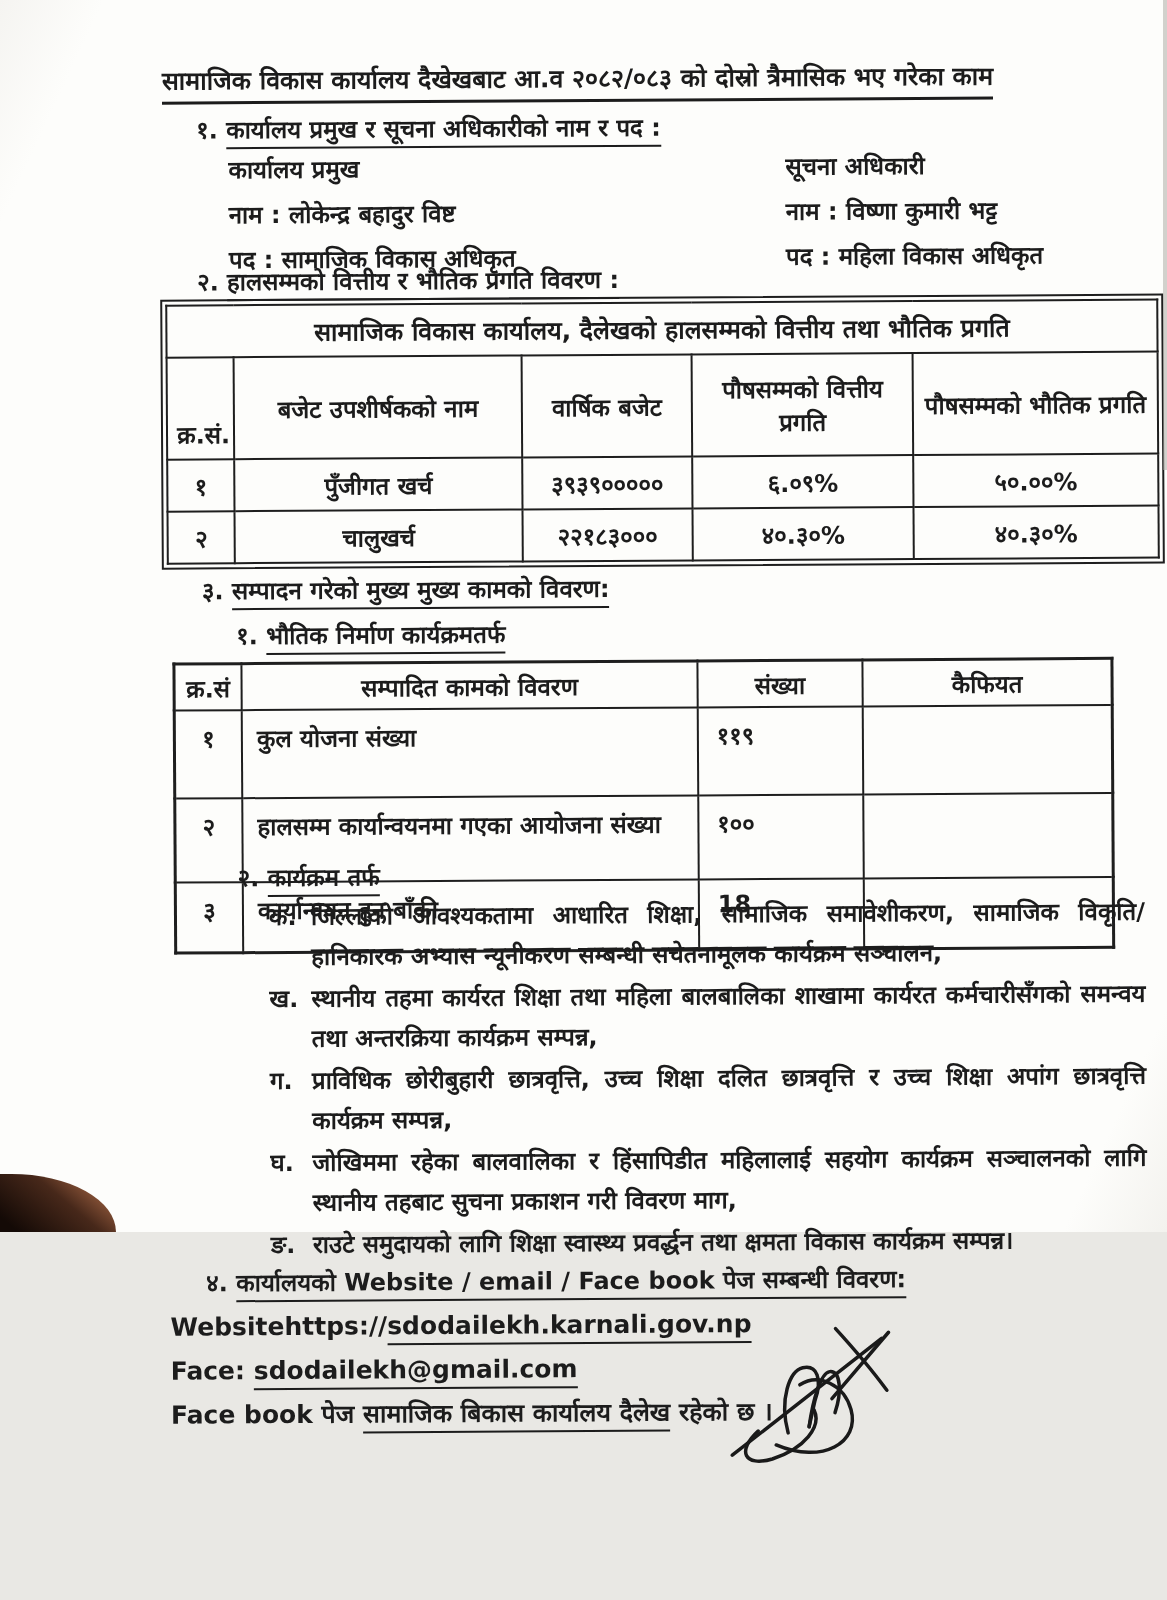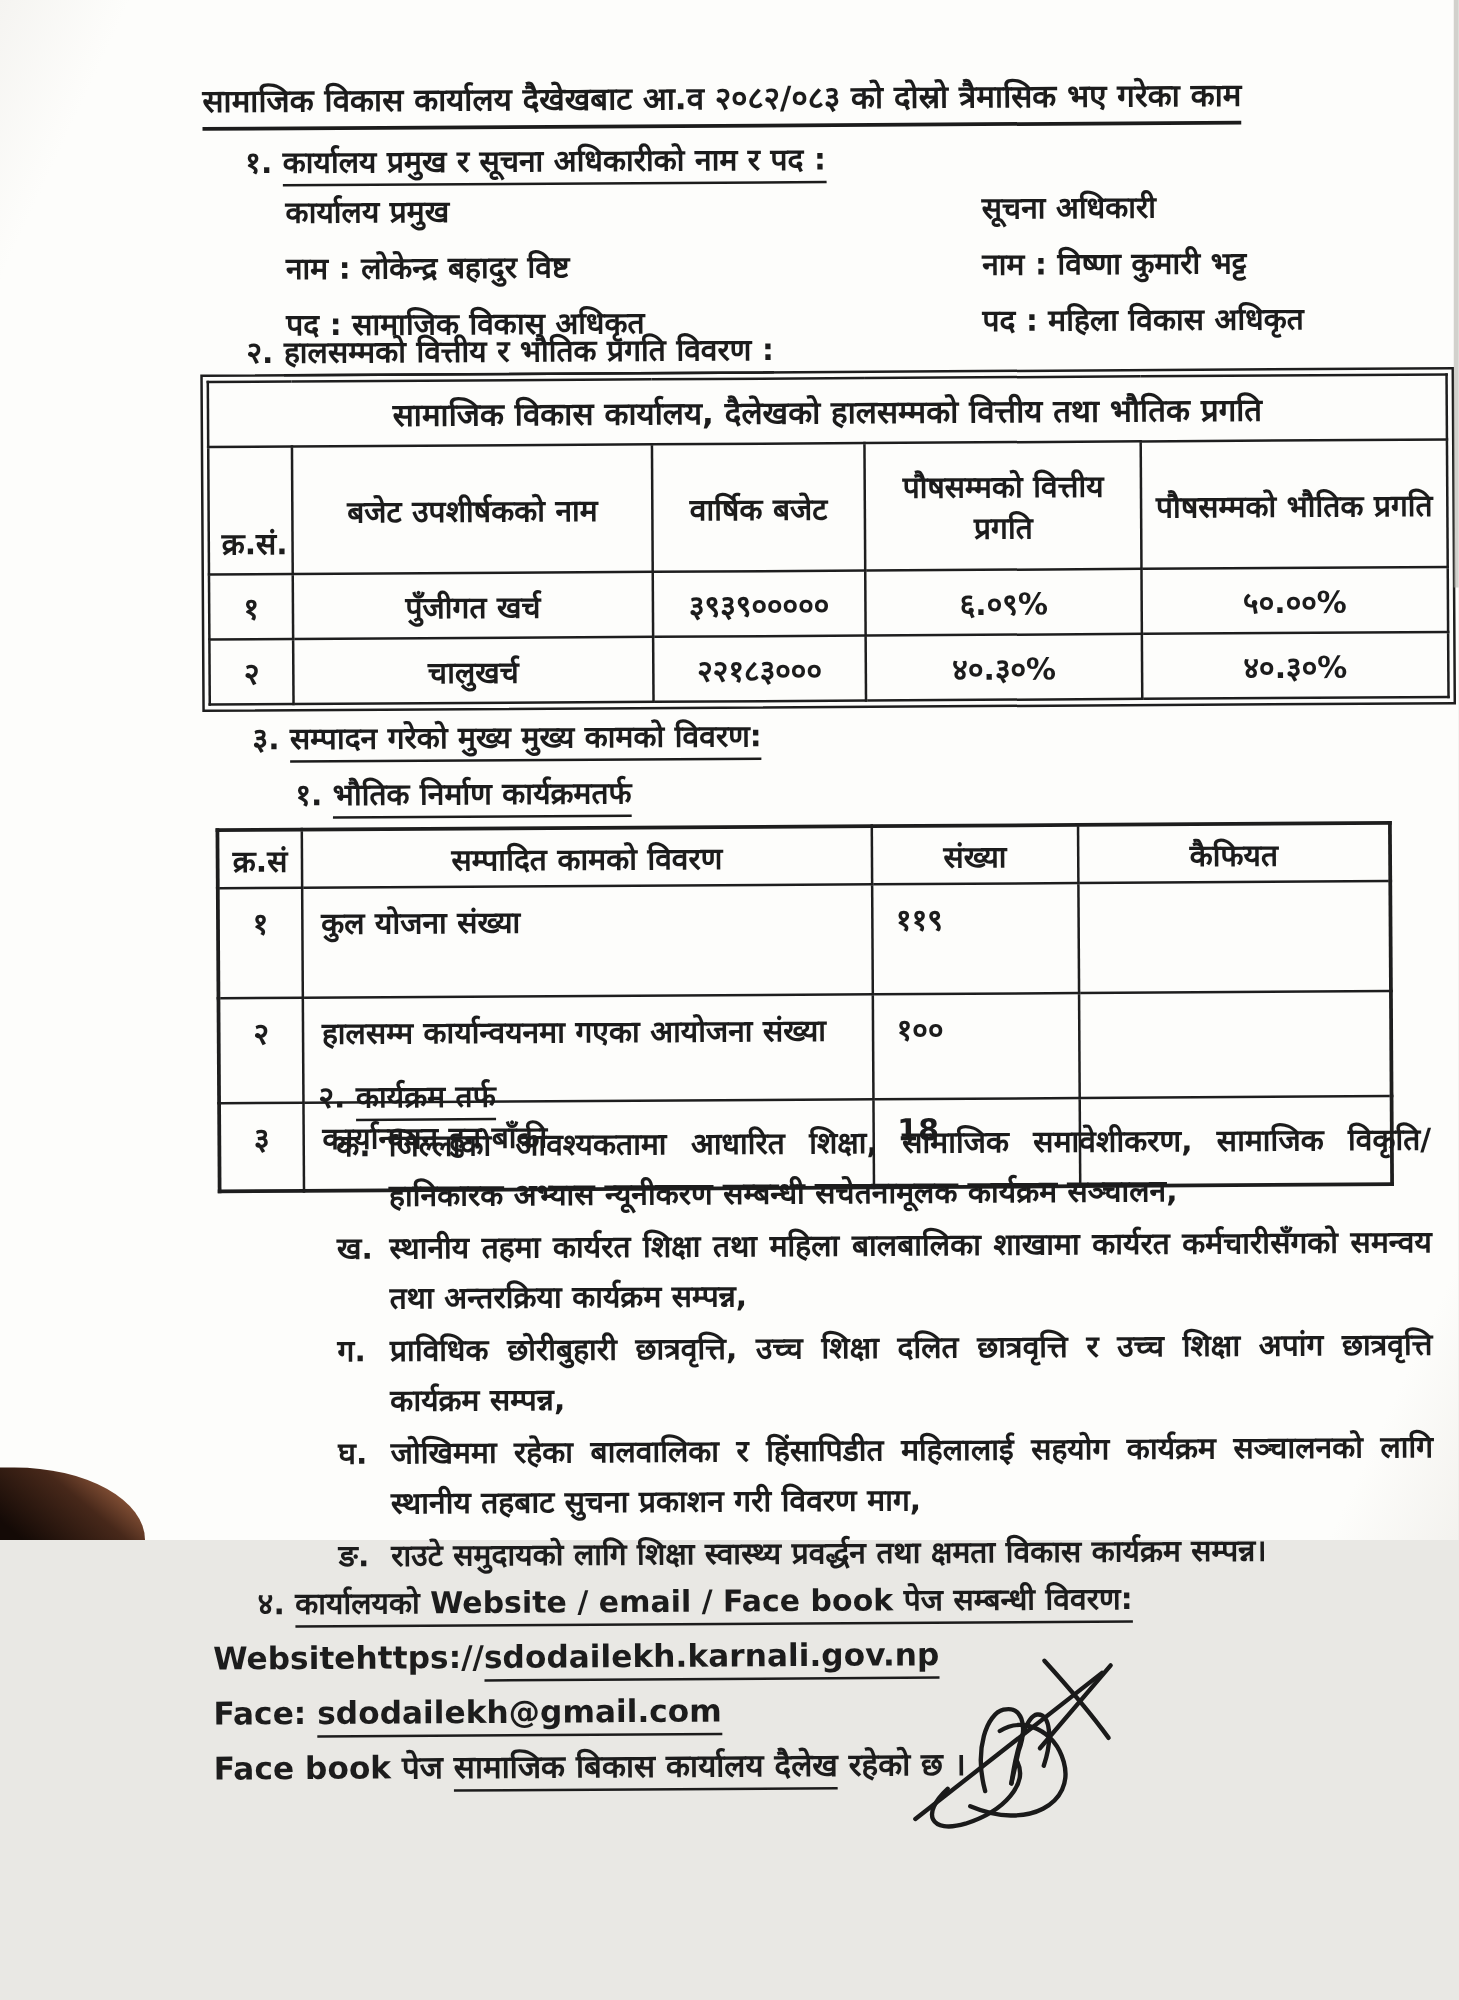--- a/index.html
+++ b/index.html
@@ -23,21 +23,21 @@
     position:absolute; left:162px; top:60px; white-space:nowrap;
     font-size:25px; font-weight:bold;
   }
   .title .u { padding-bottom:5px; border-bottom-width:3px; display:inline-block; }
 
   .h-sec { position:absolute; font-size:24px; font-weight:bold; white-space:nowrap; }
   #sec1-head { left:196px; top:110px; }
   #sec2-head { left:196px; top:262px; }
   #sec3-head { left:199px; top:571px; }
   #sec3-sub1 { left:233px; top:616px; }
-  #sec3-sub2 { left:250px; top:858px; }
+  #sec3-sub2 { left:233px; top:858px; }
   #sec4-head { left:199px; top:1263px; }
 
   .names { position:absolute; left:228px; top:150px; width:905px; display:flex; font-size:24px; font-weight:bold; }
   .names .col-l { width:557px; }
   .names .col-r { flex:1; }
   .names div.line { margin-bottom:12px; white-space:nowrap; }
 
   
   .t1wrap {
     position:absolute; left:159px; top:297px; width:993px;

